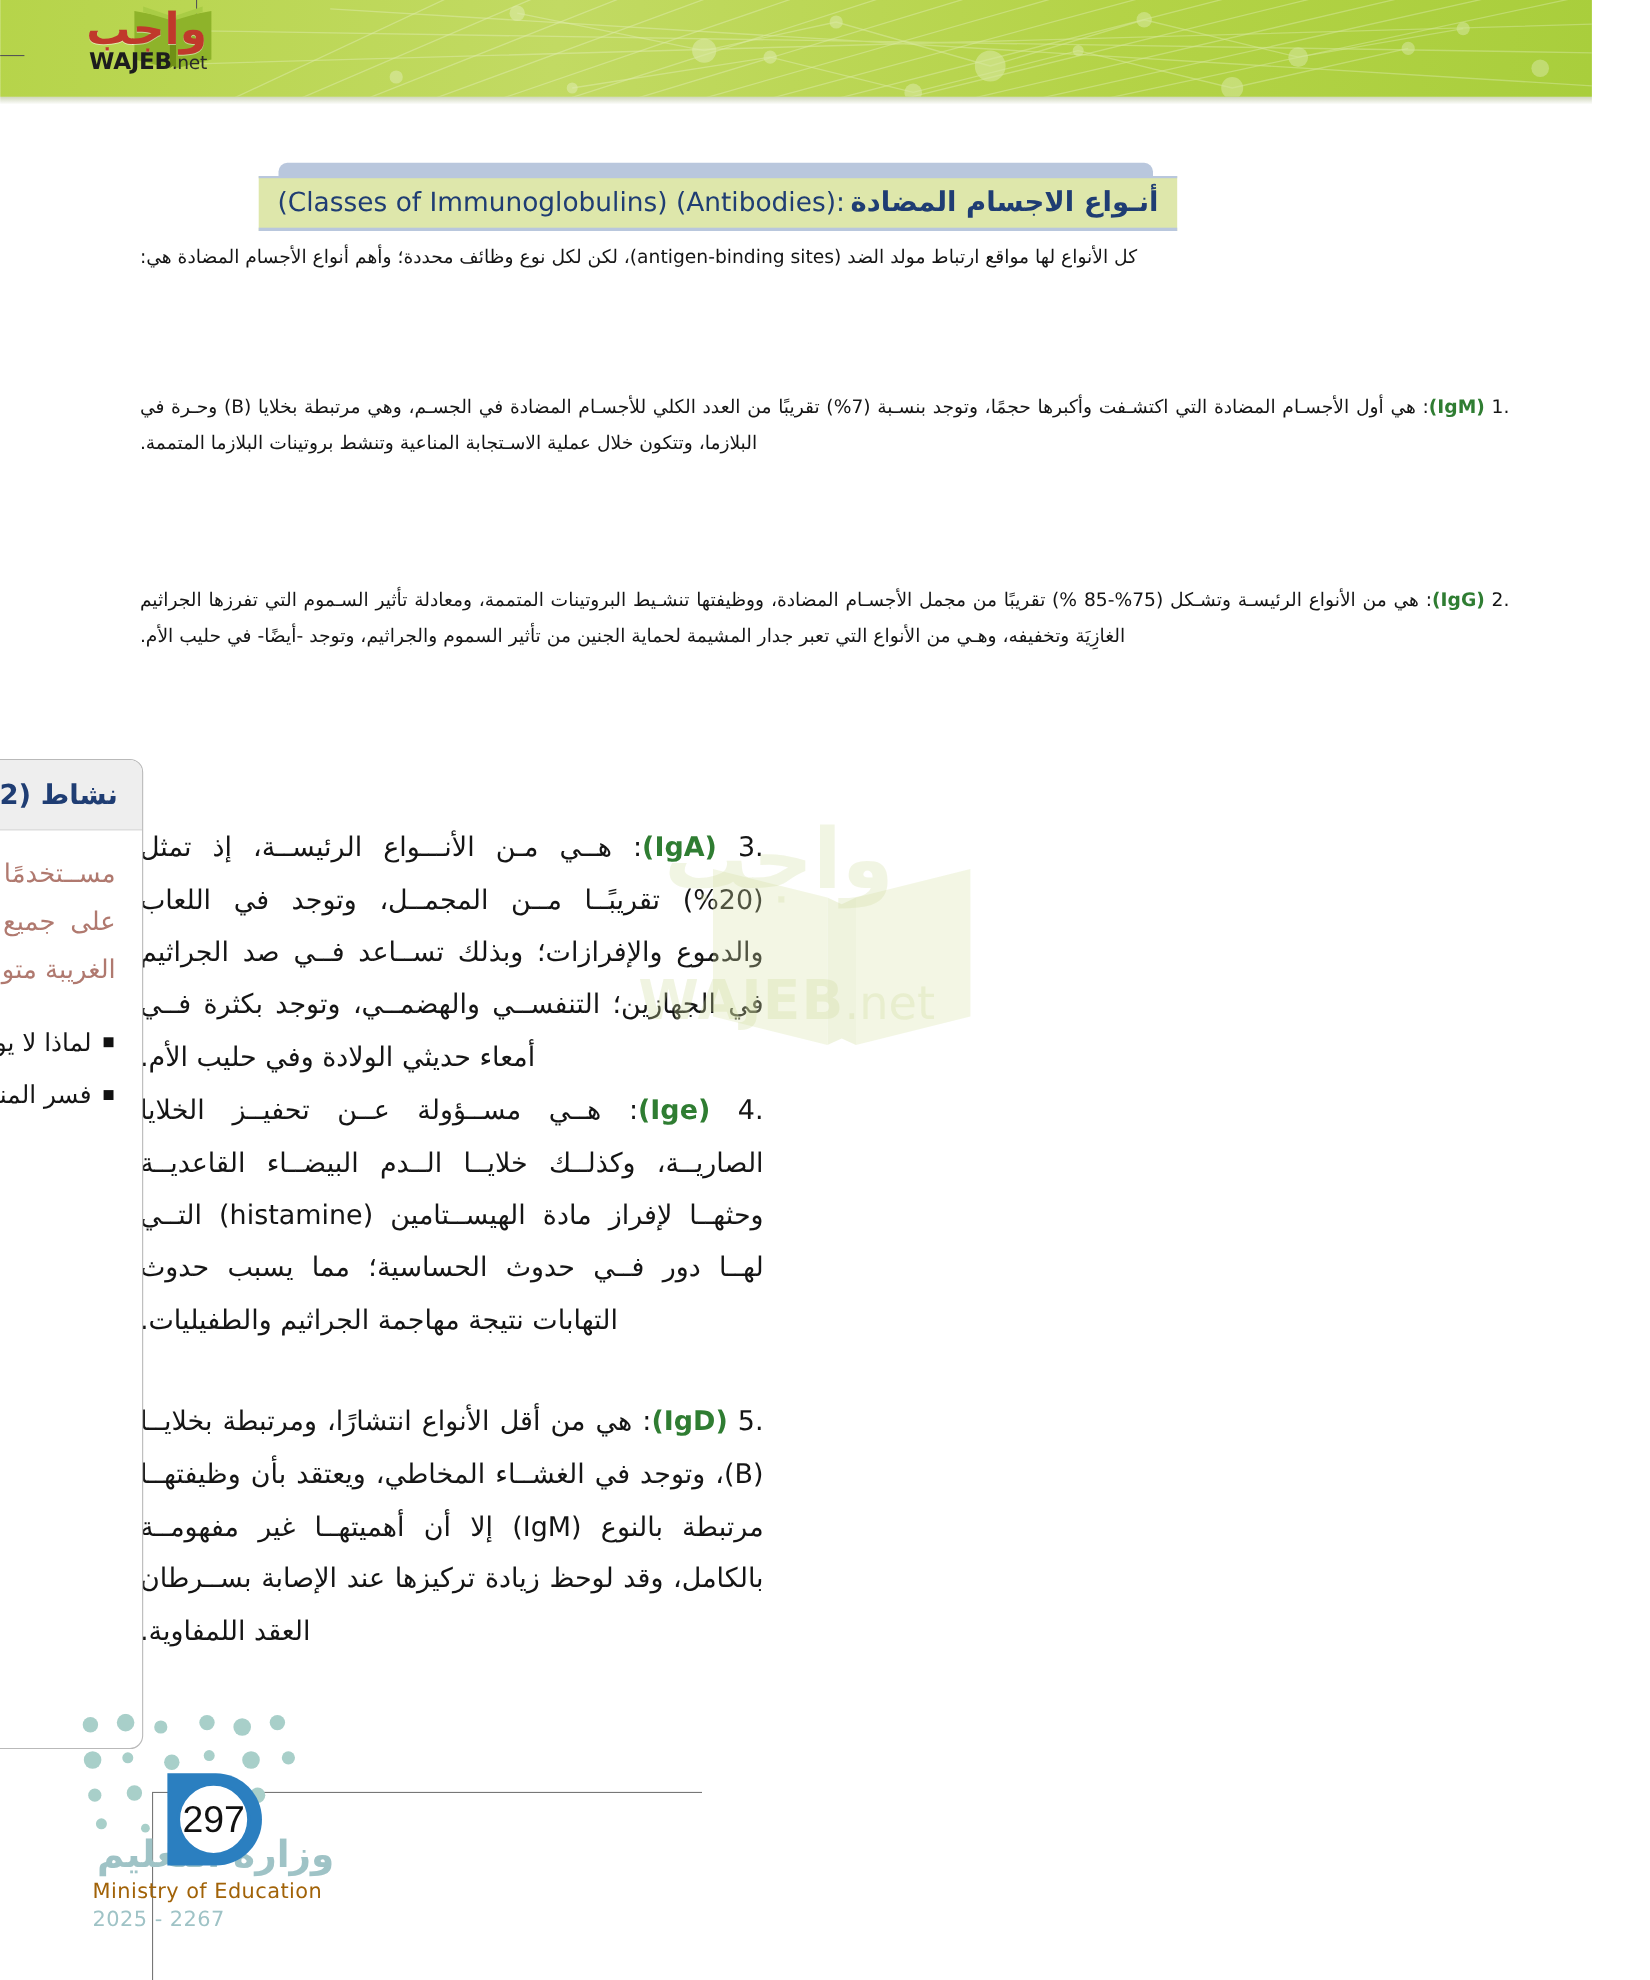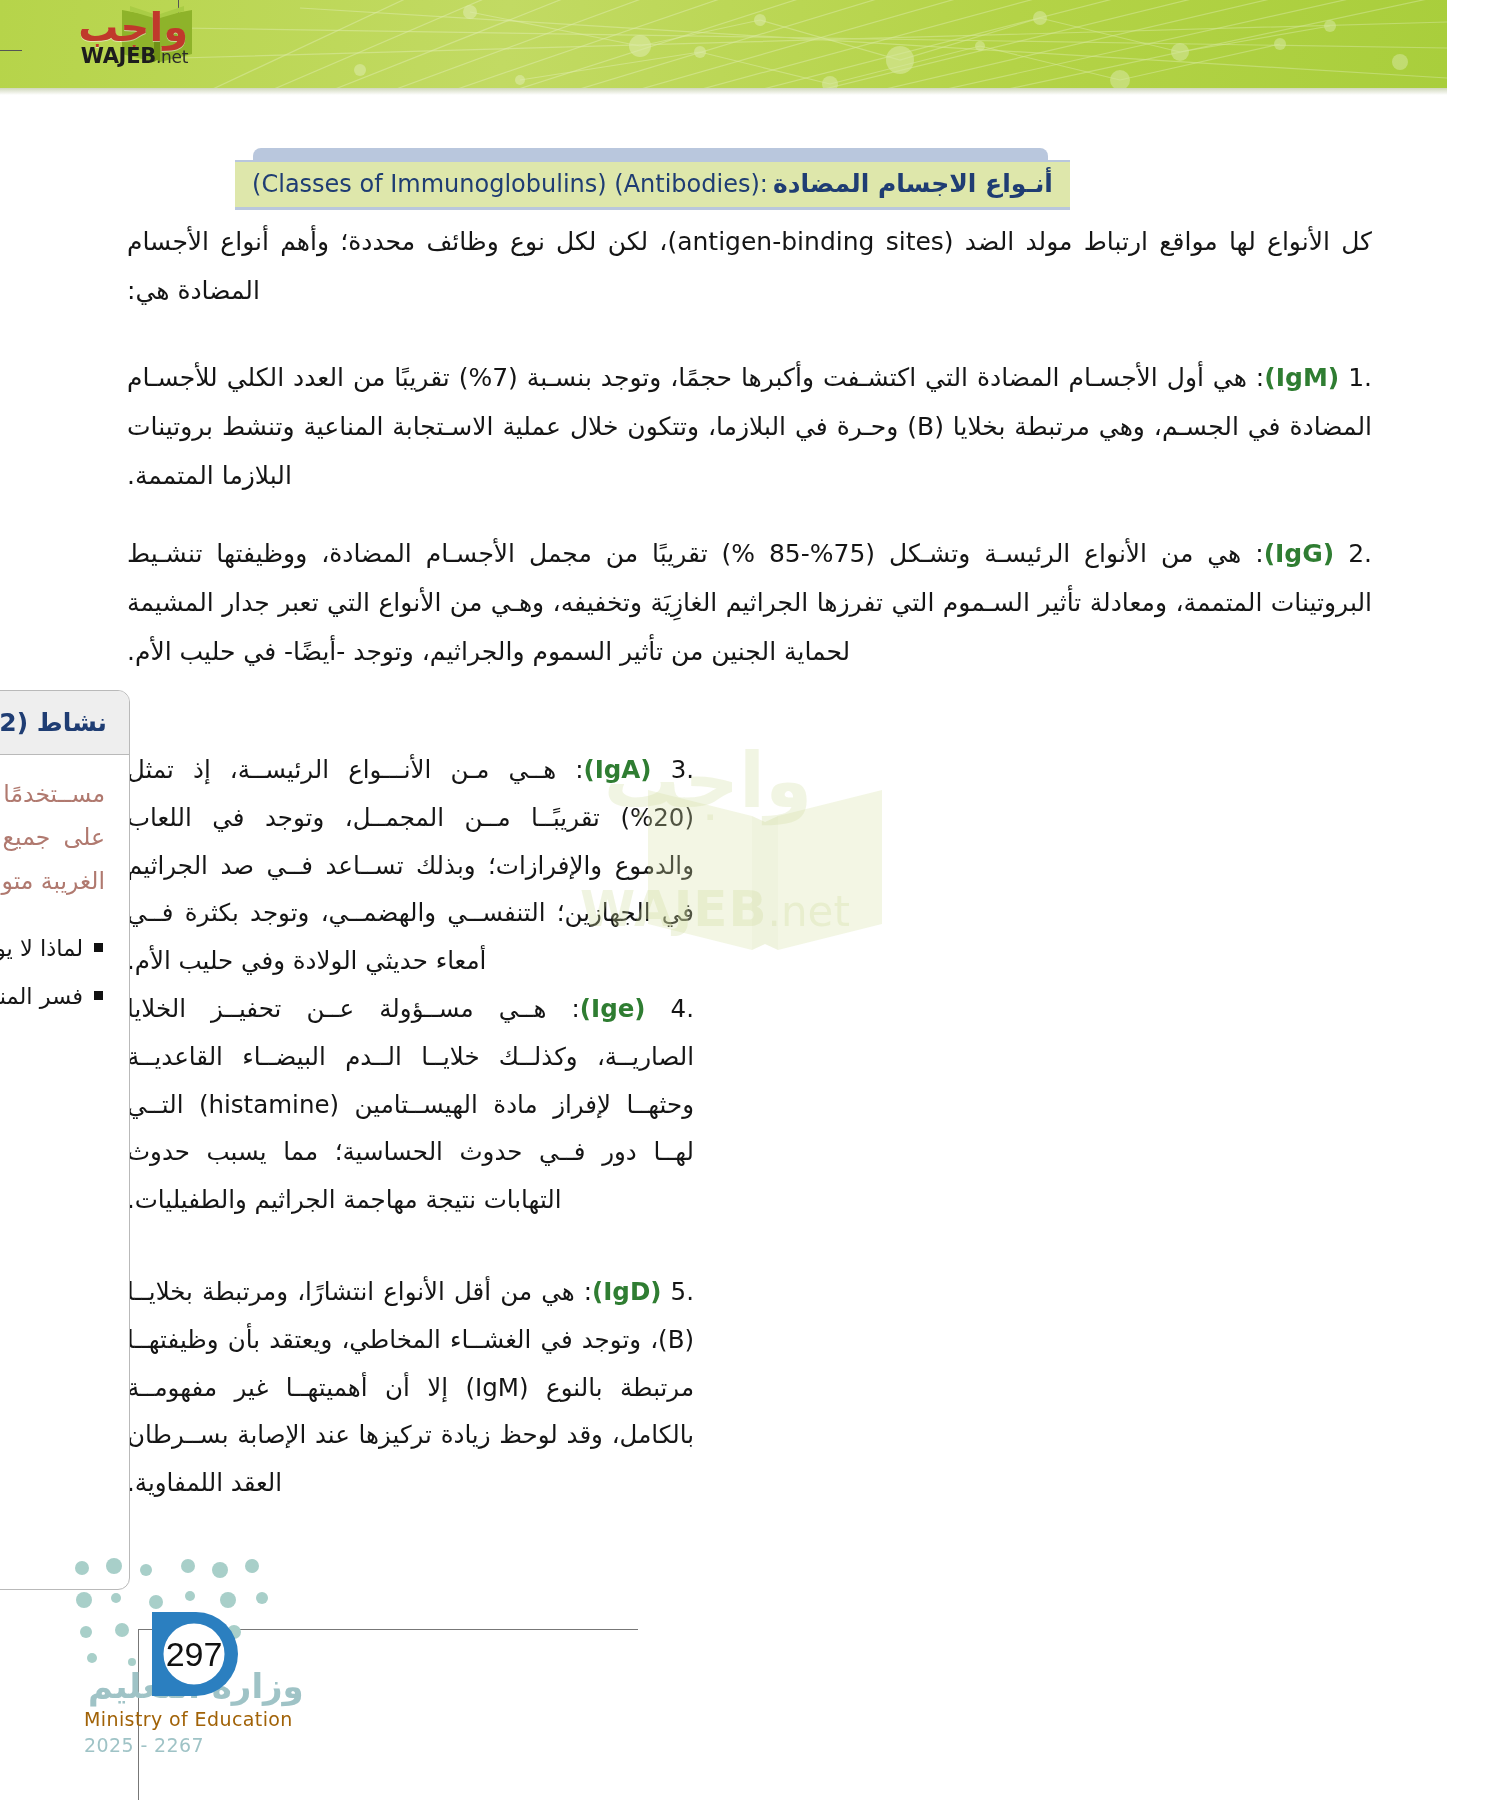--- a/index.html
+++ b/index.html
@@ -118,21 +118,21 @@
     unicode-bidi: isolate;
   }
 
   
   .para-full {
     position: absolute;
     right: 128px;
     width: 1245px;
     text-align: justify;
     text-align-last: left;
-    font-size: 25px;
+    font-size: 17px;
     line-height: 1.95;
     color: #151515;
   }
   .ig-tag {
     color: #2f7d32;
     font-weight: bold;
     direction: ltr;
     unicode-bidi: isolate;
   }
   .ltr { direction: ltr; unicode-bidi: isolate; }

